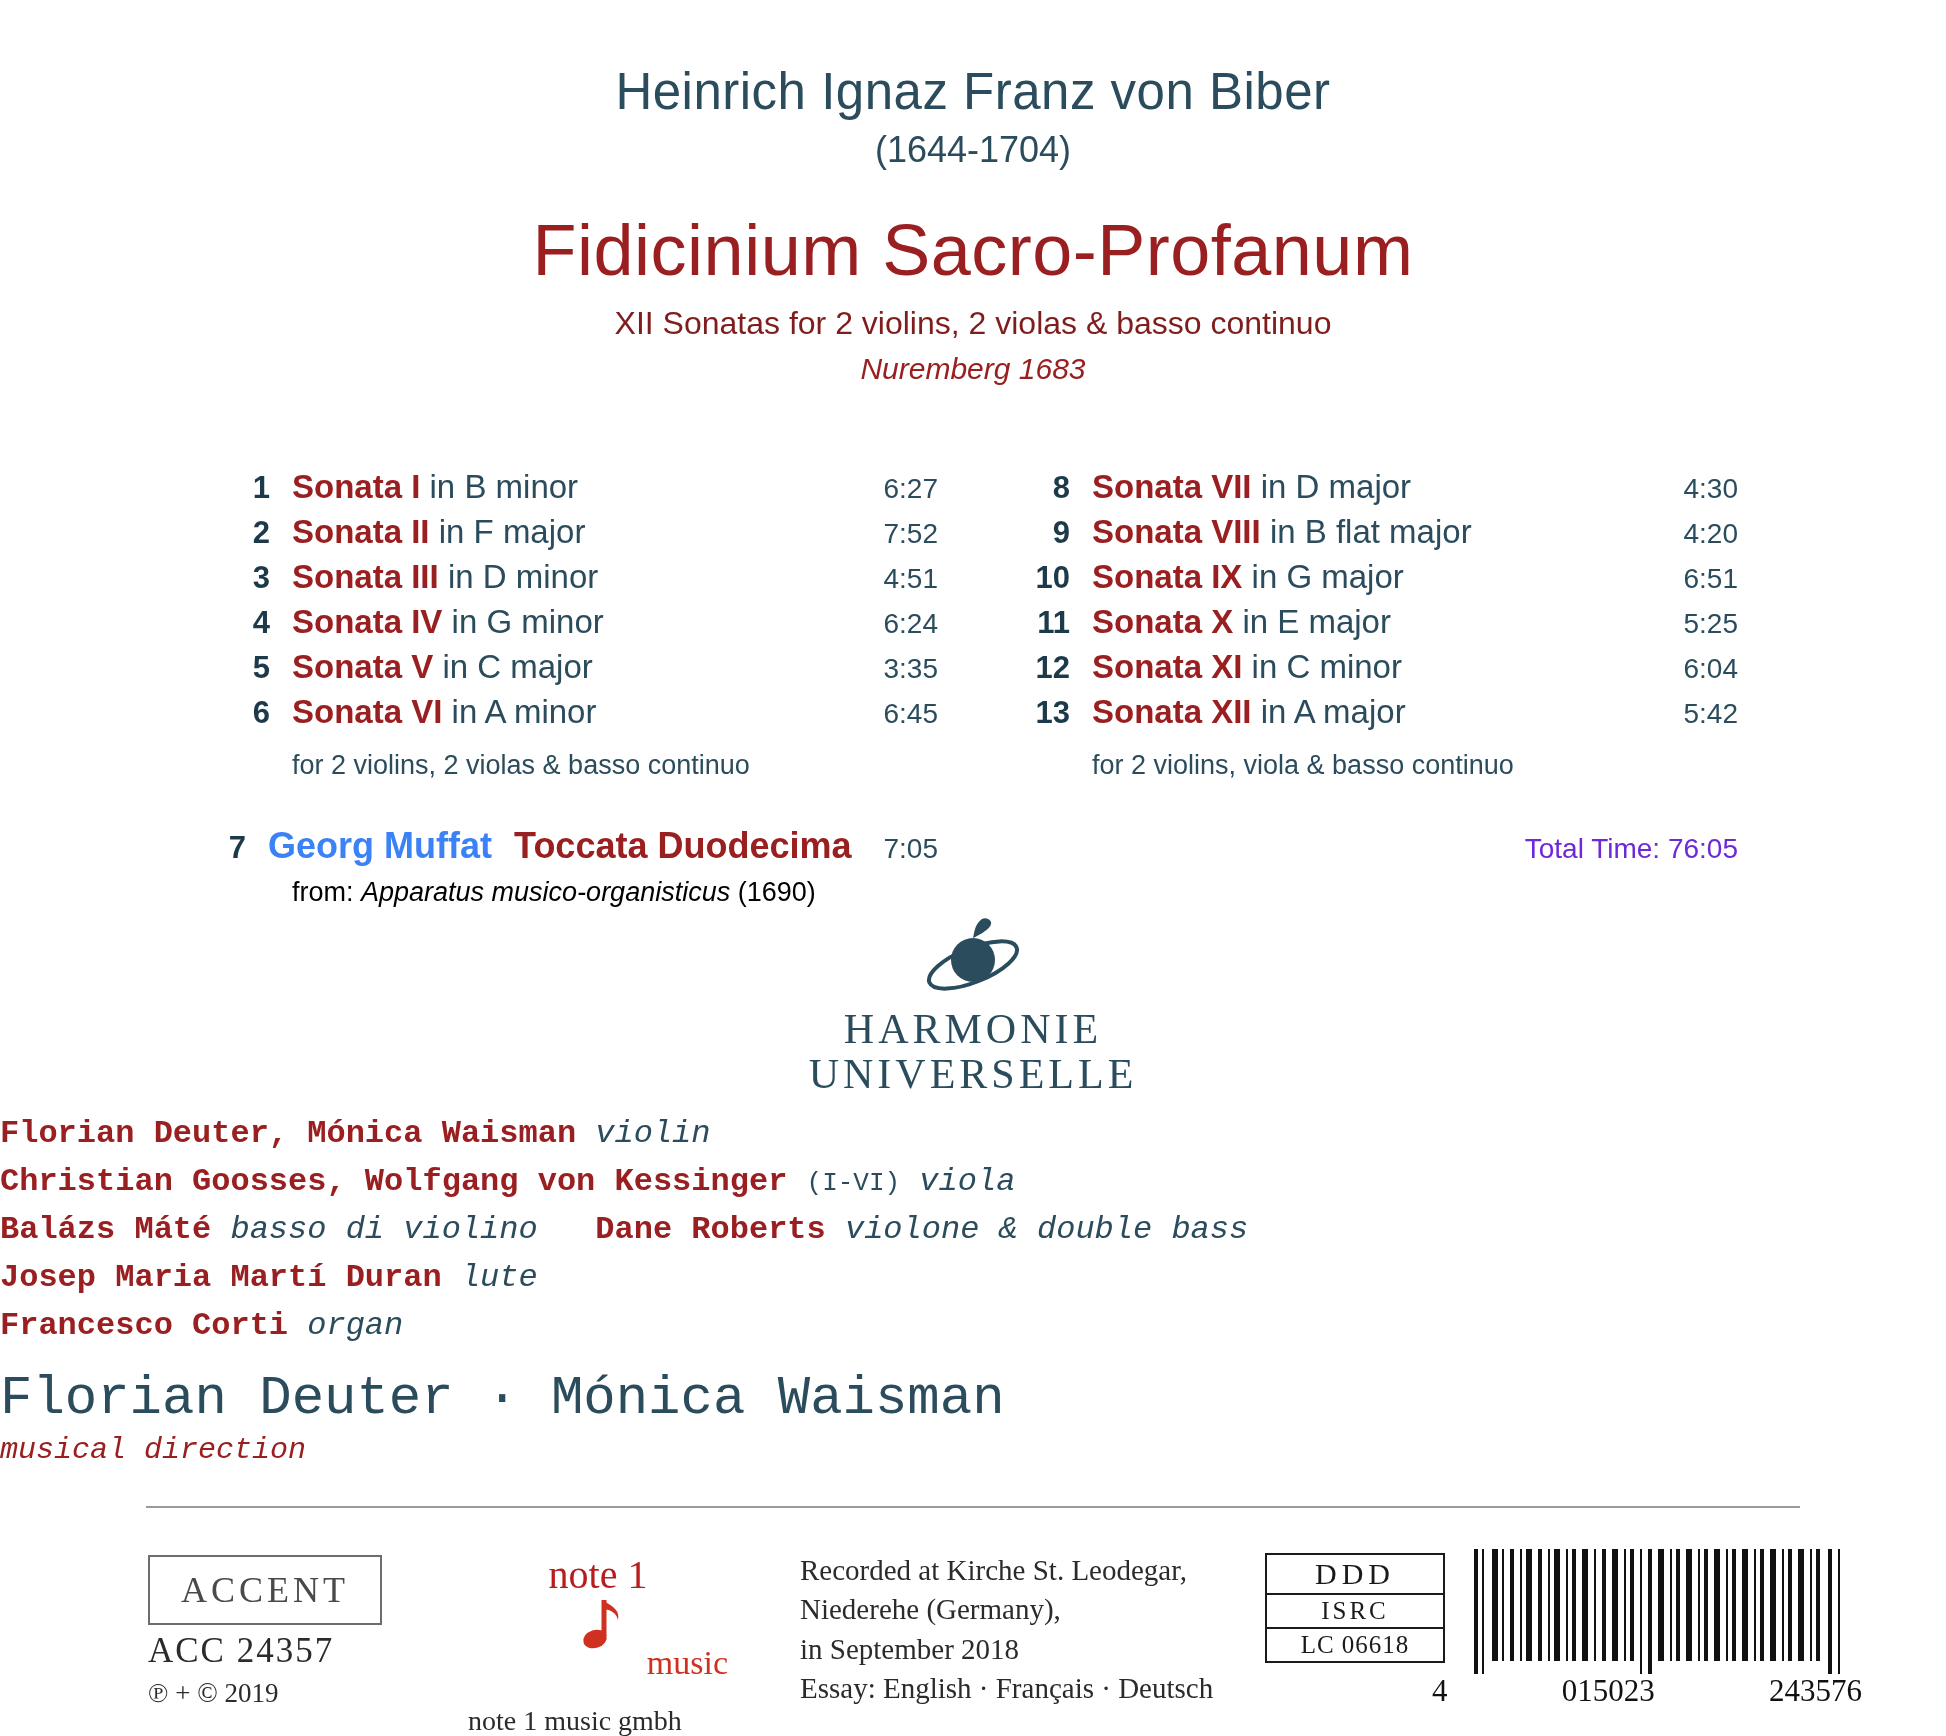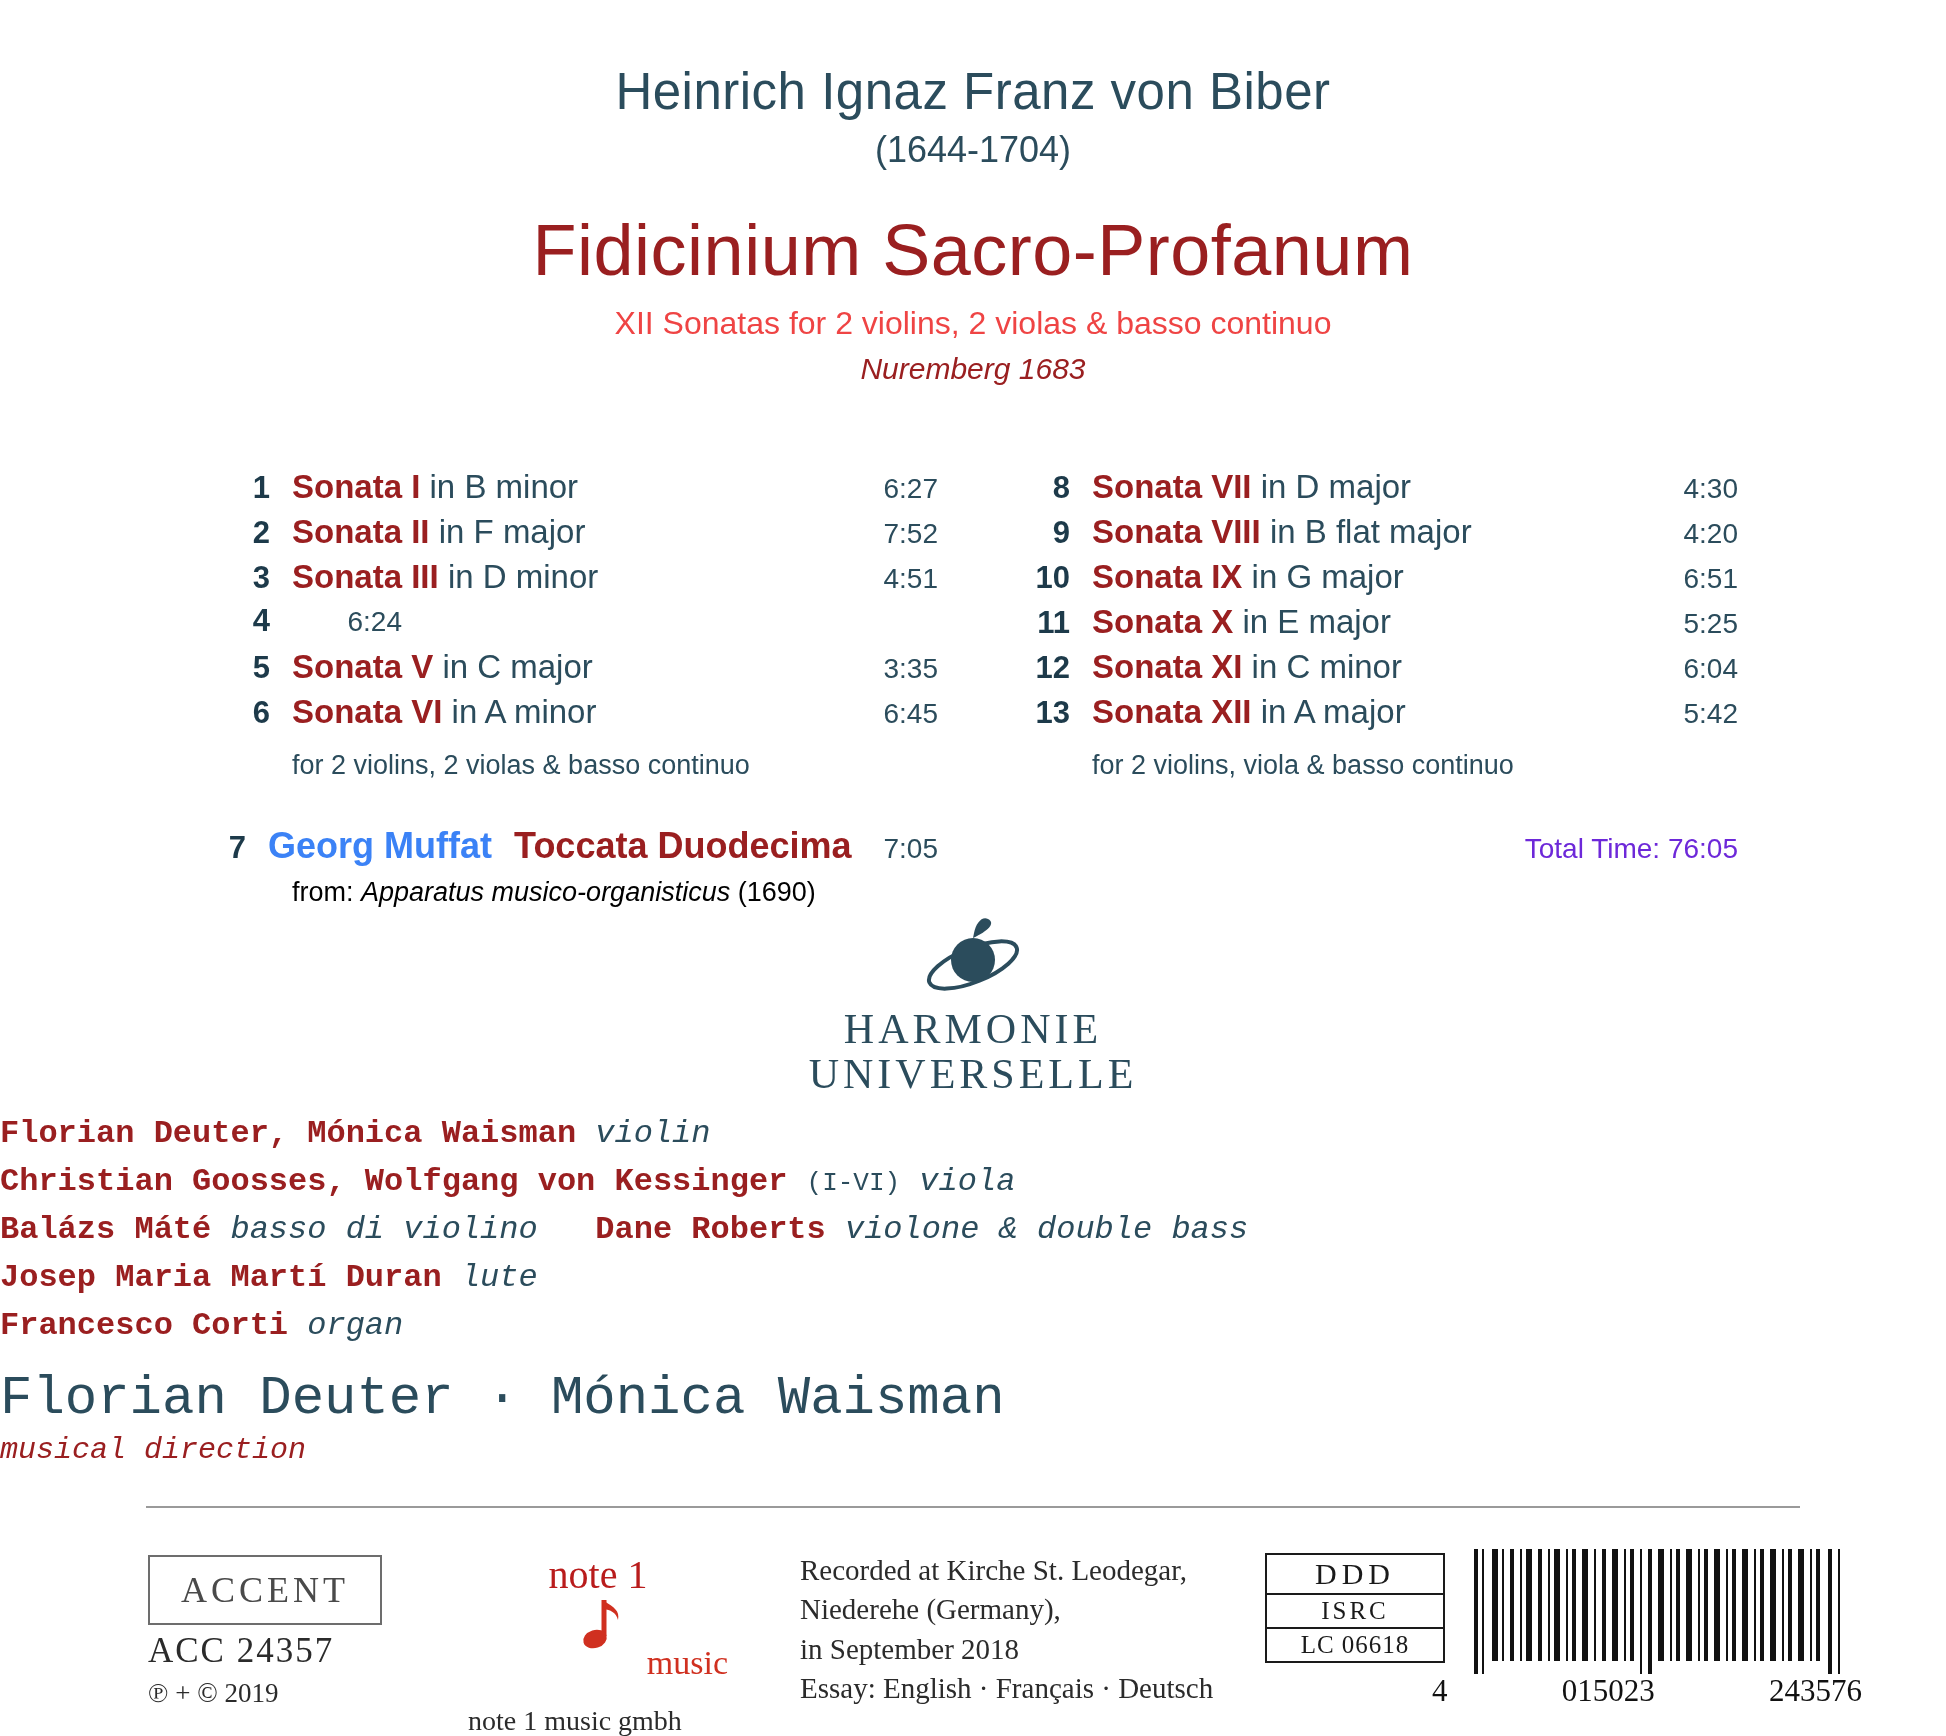--- a/index.html
+++ b/index.html
@@ -40,21 +40,21 @@
     text-align: center;
     font-size: 72px;
     color: #9a1f20;
     margin-top: 38px;
     font-weight: 400;
     letter-spacing: 0.5px;
   }
   .album-subtitle {
     text-align: center;
     font-size: 32px;
-    color: #ef4444;
+    color: #7f1d1d;
     margin-top: 14px;
     font-weight: 400;
   }
   .album-place {
     text-align: center;
     font-size: 30px;
     color: #9a1f20;
     font-style: italic;
     margin-top: 10px;
   }
@@ -371,20 +371,21 @@
         <span class="ttl"><b>Sonata II</b> <span>in F major</span></span>
         <span class="dur">7:52</span>
       </div>
       <div class="trk">
         <span class="num">3</span>
         <span class="ttl"><b>Sonata III</b> <span>in D minor</span></span>
         <span class="dur">4:51</span>
       </div>
       <div class="trk">
         <span class="num">4</span>
+        <span class="ttl"><b>Sonata IV</b> <span>in G minor</span></span>
         <span class="dur">6:24</span>
       </div>
       <div class="trk">
         <span class="num">5</span>
         <span class="ttl"><b>Sonata V</b> <span>in C major</span></span>
         <span class="dur">3:35</span>
       </div>
       <div class="trk">
         <span class="num">6</span>
         <span class="ttl"><b>Sonata VI</b> <span>in A minor</span></span>

